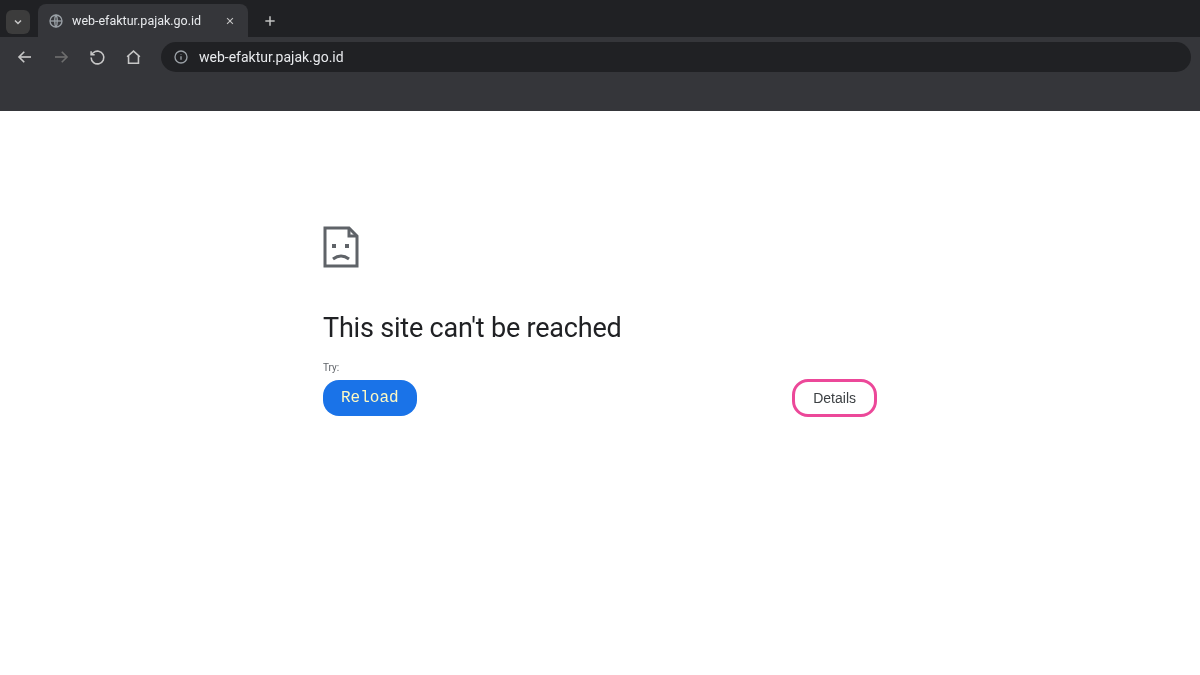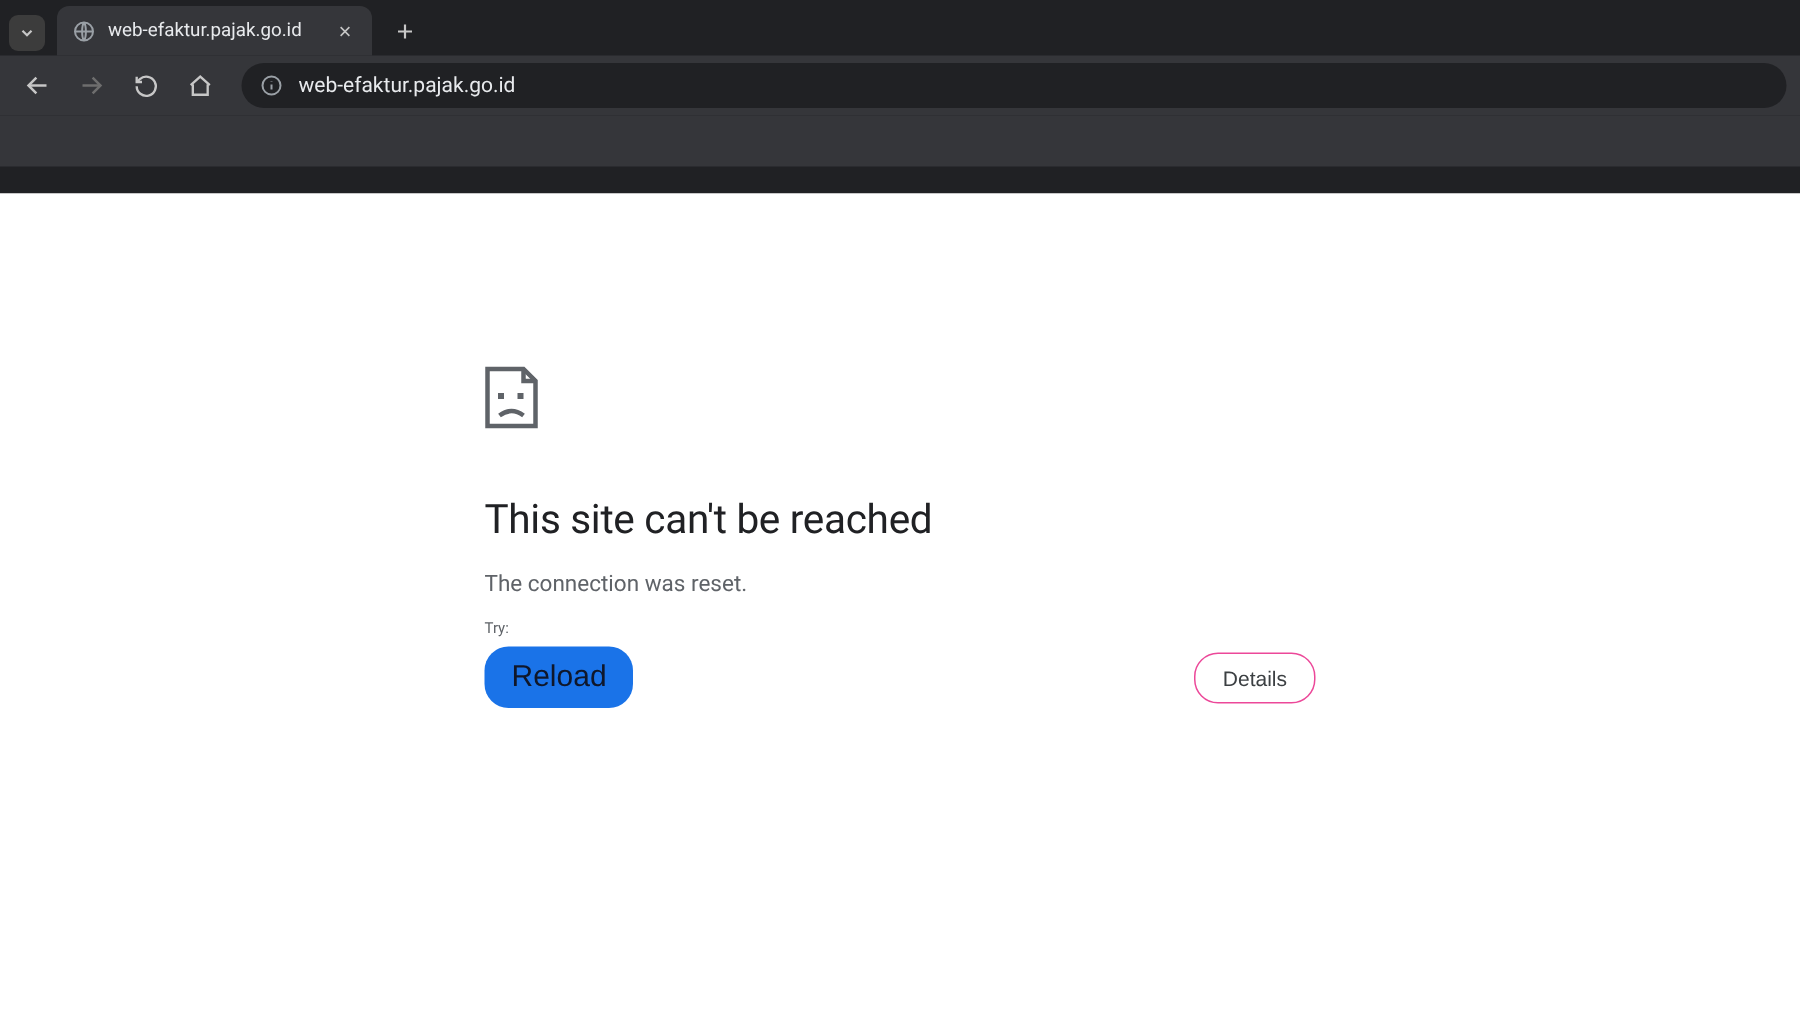--- a/index.html
+++ b/index.html
@@ -5,21 +5,21 @@
     * { margin: 0; padding: 0; box-sizing: border-box; }
     body {
       font-family: 'Segoe UI', Roboto, Arial, sans-serif;
       background: #ffffff;
       width: 1200px;
       height: 675px;
       overflow: hidden;
     }
     .browser-chrome {
       background: #202124;
-      height: 129px;
+      height: 111px;
     }
     .tab-strip {
       height: 37px;
       display: flex;
       align-items: flex-end;
       padding-left: 6px;
       position: relative;
     }
     .tab-dropdown {
       width: 24px;
@@ -161,31 +161,32 @@
       color: #5f6368;
       margin-bottom: 56px;
     }
     .action-row {
       display: flex;
       justify-content: space-between;
       align-items: center;
     }
     .reload-btn {
       background: #1a73e8;
-      color: #0f172a;
+      color: #fef9c3;
       border: none;
       padding: 9px 18px;
       border-radius: 16px;
-      font-size: 20px;
-      cursor: pointer;
+      font-size: 16px;
+      cursor: pointer;
+      font-family: Liberation Mono, monospace;
     }
     .details-btn {
       background: #ffffff;
       color: #3c4043;
-      border: 1px solid #ec4899;
+      border: 3px solid #ec4899;
       padding: 8px 18px;
       border-radius: 16px;
       font-size: 14px;
       cursor: pointer;
     }
   </style>
 </head>
 <body>
 
 <div class="browser-chrome">
@@ -264,20 +265,19 @@
     <div class="error-icon">
       <svg width="36" height="42" viewBox="0 0 36 42" fill="none">
         <path d="M2 2 H26 L34 10 V40 H2 Z" stroke="#5f6368" stroke-width="3" fill="none"></path>
         <path d="M26 2 V10 H34" stroke="#5f6368" stroke-width="3" fill="none"></path>
         <rect x="9" y="18" width="4" height="4" fill="#5f6368"></rect>
         <rect x="22" y="18" width="4" height="4" fill="#5f6368"></rect>
         <path d="M10 33 Q18 27 26 33" stroke="#5f6368" stroke-width="3" fill="none"></path>
       </svg>
     </div>
     <h1 class="error-title">This site can't be reached</h1>
-    <p class="error-subtitle">The connection was reset.</p>
     <p class="try-label">Try:</p>
     <div class="action-row">
       <button class="reload-btn">Reload</button>
       <button class="details-btn">Details</button>
     </div>
   </div>
 </div>
 
 </body></html>

